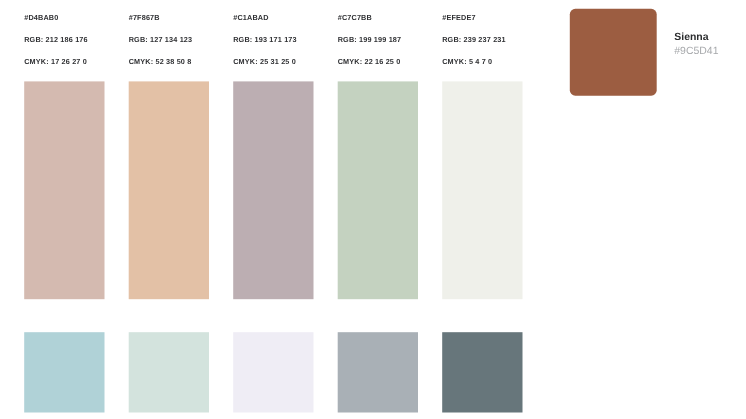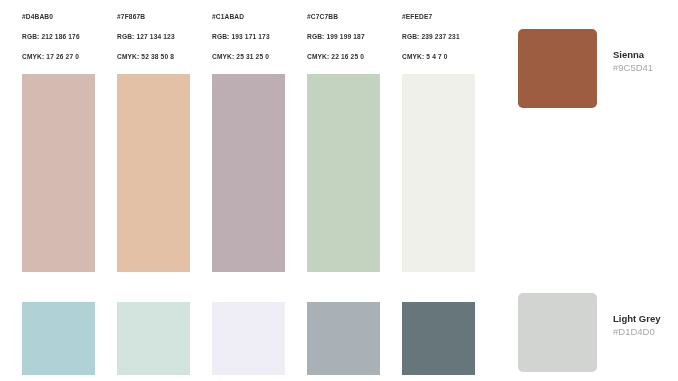--- a/index.html
+++ b/index.html
@@ -172,33 +172,26 @@
         <div class="meta-line">CMYK: 5 4 7 0</div>
       </div>
       <div class="swatch-tall" style="background-color: rgb(239, 240, 234);"></div>
       <div class="swatch-short" style="background-color: rgb(103, 118, 123);"></div>
     </div>
 
   </div>
 
   <div id="sidebar">
 
-    <div class="sidebar-row" style="top:0px;margin-top:21px;">
+    <div class="sidebar-row" style="top:0px;">
       <div class="sidebar-swatch" style="background-color: rgb(156, 93, 65);"></div>
       <div class="sidebar-text">
         <div class="sidebar-name">Sienna</div>
         <div class="sidebar-hex">#9C5D41</div>
       </div>
     </div>
 
 
 
-    <div class="sidebar-row" style="top:285px;">
-      <div class="sidebar-swatch" style="background-color: rgb(209, 212, 208);"></div>
-      <div class="sidebar-text">
-        <div class="sidebar-name">Light Grey</div>
-        <div class="sidebar-hex">#D1D4D0</div>
-      </div>
-    </div>
 
   </div>
 
 </div>
 
 </body></html>

